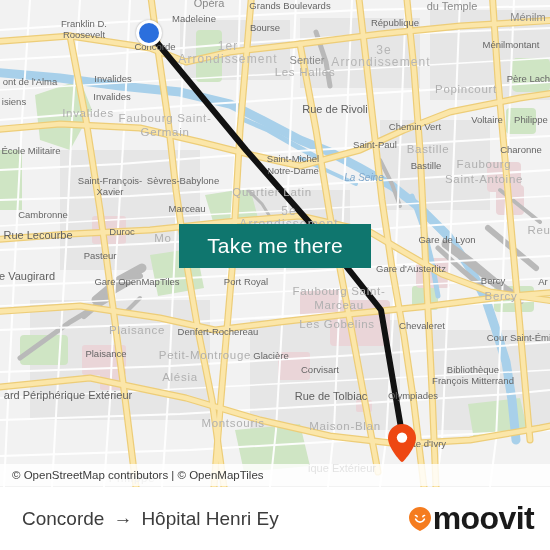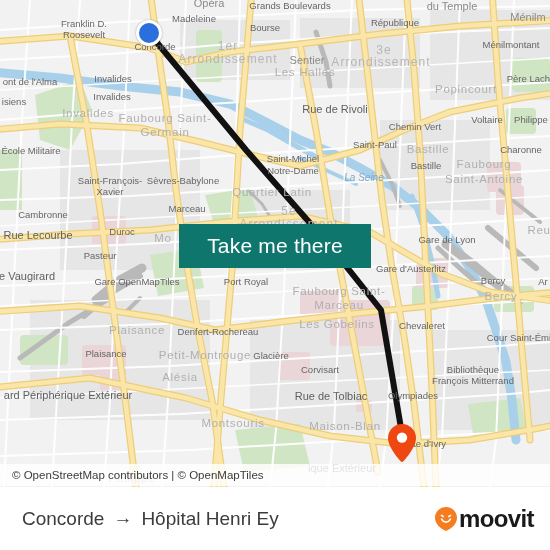--- a/index.html
+++ b/index.html
@@ -55,21 +55,21 @@
   
   #footer {
     position:absolute; left:0; top:487px; width:550px; height:63px;
     background:#ffffff; display:flex; align-items:center;
     padding:0 16px 0 22px;
   }
   #route-title { display:flex; align-items:baseline; gap:9px;
     font-size:19px; color:#3c3c3c; }
   #route-arrow { font-size:19px; color:#3c3c3c; transform:translateY(-1px); }
   #brand { margin-left:auto; display:flex; align-items:center; gap:2px; }
-  #brand-word { font-size:24px; font-weight:bold; color:#1a1a1a; letter-spacing:-.6px; }
+  #brand-word { font-size:32px; font-weight:bold; color:#1a1a1a; letter-spacing:-.6px; }
 </style>
 </head>
 <body>
 
 <div id="app">
 
   <div id="map">
 
     <svg id="map-svg" width="550" height="487" viewBox="0 0 550 487">
       <defs>

